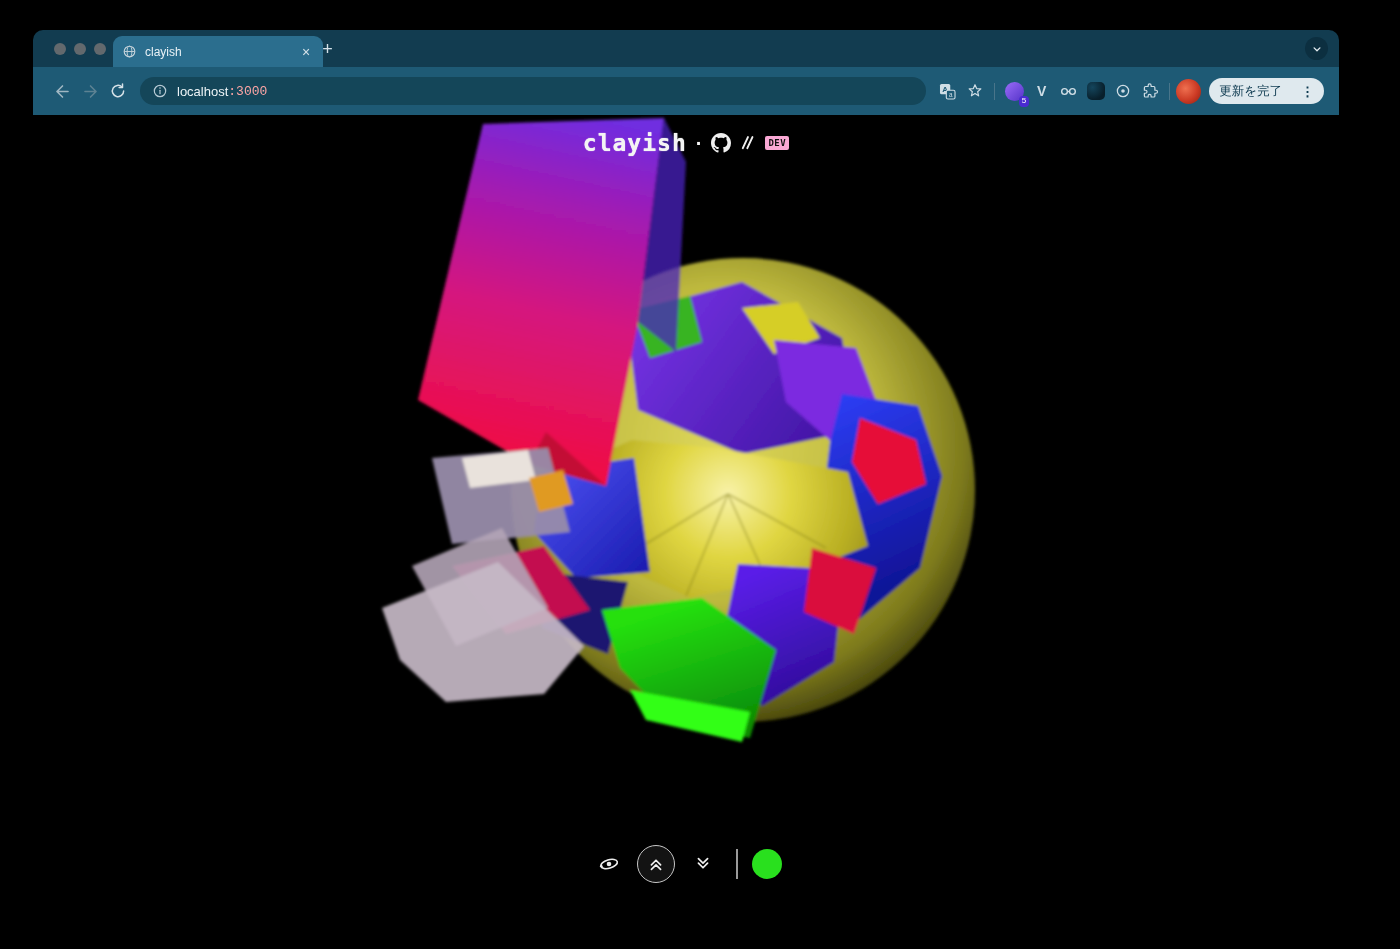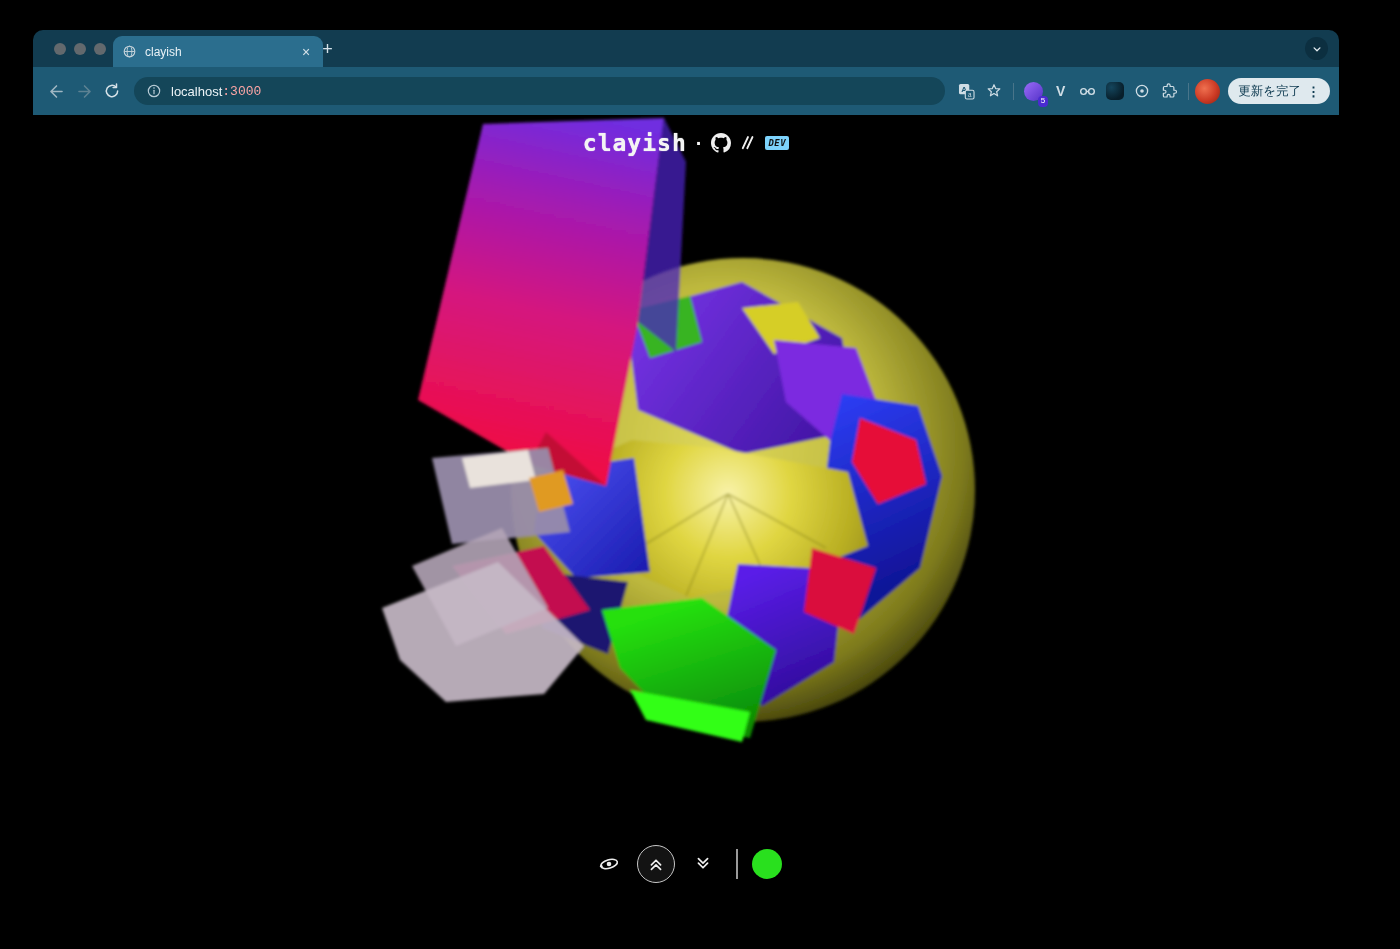--- a/index.html
+++ b/index.html
@@ -12,44 +12,44 @@
   .traffic{position:absolute;left:21px;top:13px;display:flex;gap:8px;}
   .traffic .dot{width:12px;height:12px;border-radius:50%;background:#63696d;}
   .tab{position:absolute;left:80px;bottom:0;width:192px;height:31px;background:#2b6e8e;border-radius:9px 9px 0 0;display:flex;align-items:center;padding:0 9px;gap:8px;}
   .tab .favicon{width:15px;height:15px;display:flex;}
   .tab-title{flex:1;font-size:12px;color:#eaf2f6;white-space:nowrap;overflow:hidden;}
   .tab-close{width:16px;height:16px;border-radius:50%;display:flex;align-items:center;justify-content:center;color:#d5e2e9;font-size:14px;line-height:1;cursor:pointer;}
   .newtab{position:absolute;left:282px;bottom:5px;width:25px;height:25px;border-radius:50%;display:flex;align-items:center;justify-content:center;color:#d5e2e9;font-size:18px;cursor:pointer;}
   .tabsearch{position:absolute;right:11px;top:7px;width:23px;height:23px;border-radius:50%;background:#0c2f40;display:flex;align-items:center;justify-content:center;cursor:pointer;}
 
   
-  .toolbar{height:48px;background:#1e5a75;display:flex;align-items:center;padding:0 9px;}
+  .toolbar{height:48px;background:#1e5a75;display:flex;align-items:center;padding:0 15px;}
   .navbtn{width:28px;height:28px;border-radius:50%;display:flex;align-items:center;justify-content:center;cursor:pointer;flex:0 0 auto;}
   .urlpill{flex:1;height:28px;background:#144659;border-radius:14px;display:flex;align-items:center;padding:0 12px;gap:9px;margin:0 8px;min-width:0;cursor:text;}
   .urltext{font-size:13px;color:#edf4f7;white-space:nowrap;}
   .urlport{font-size:13px;color:#fca5a5;white-space:nowrap;font-family:Liberation Mono, monospace;}
   .ricon{width:27px;height:27px;display:flex;align-items:center;justify-content:center;cursor:pointer;flex:0 0 auto;position:relative;}
   .ext-a{width:19px;height:19px;border-radius:50%;background:linear-gradient(135deg,#9a6cf8,#5433c8);position:relative;}
   .ext-badge{position:absolute;right:-1px;bottom:-2px;background:#4a2bd0;color:#fff;font-size:8px;line-height:1;padding:1.5px 3px;border-radius:4px;}
   .ext-v{color:#cfdde5;font-weight:bold;font-size:14px;}
   .ext-dark{width:18px;height:18px;border-radius:5px;background:radial-gradient(circle at 30% 30%,#14455c,#081f2b 70%);}
   .sep{width:1px;height:17px;background:#49758a;margin:0 6px;flex:0 0 auto;}
   .avatar{width:25px;height:25px;border-radius:50%;background:radial-gradient(circle at 38% 38%,#ef7050,#cc3a24 55%,#8a2012);flex:0 0 auto;cursor:pointer;margin-right:8px;}
-  .updatepill{height:26px;background:#dfe9ee;border-radius:13px;display:flex;align-items:center;gap:6px;padding:0 10px;cursor:pointer;flex:0 0 auto;}
+  .updatepill{height:26px;background:#dfe9ee;border-radius:13px;display:flex;align-items:center;gap:19px;padding:0 10px;cursor:pointer;flex:0 0 auto;}
   .updatepill .lbl{font-size:12.5px;color:#0d3a50;white-space:nowrap;}
   .updatepill .dots{font-size:13px;color:#0d3a50;font-weight:bold;}
 
   
   .content{position:relative;height:782px;background:#000;overflow:hidden;}
   svg.art{position:absolute;left:0;top:0;}
   .logo-row{position:absolute;top:15px;left:0;right:0;display:flex;align-items:center;justify-content:center;gap:8px;color:#f4f4f4;}
   .logo-text{font-family:"DejaVu Sans Mono",monospace;font-weight:bold;font-size:23px;letter-spacing:1px;text-shadow:0 0 1px #fff;}
   .logo-dot{font-size:20px;font-weight:bold;margin:0 1px;}
   .icon-link{display:flex;align-items:center;cursor:pointer;}
-  .dev{background:#7dd3fc;color:#111;font-size:9px;font-weight:bold;padding:2px 3px;border-radius:2px;letter-spacing:.5px;cursor:pointer;font-family:"DejaVu Sans Mono",monospace;font-style:italic;}
+  .dev{background:#f9a8d4;color:#111;font-size:9px;font-weight:bold;padding:2px 3px;border-radius:2px;letter-spacing:.5px;cursor:pointer;font-family:"DejaVu Sans Mono",monospace;}
 
   .bottom-bar{position:absolute;bottom:14px;left:0;right:0;display:flex;align-items:center;justify-content:center;gap:9px;}
   .cbtn{width:38px;height:38px;border-radius:50%;background:transparent;border:none;display:flex;align-items:center;justify-content:center;cursor:pointer;padding:0;}
   .cbtn.ring{border:1.5px solid #c6c6c6;background:#131313;}
   .vdiv{width:1.5px;height:30px;background:#9a9a9a;margin:0 5px;}
   .swatch{width:30px;height:30px;border-radius:50%;border:none;cursor:pointer;}
 </style>
 </head>
 <body>
 

